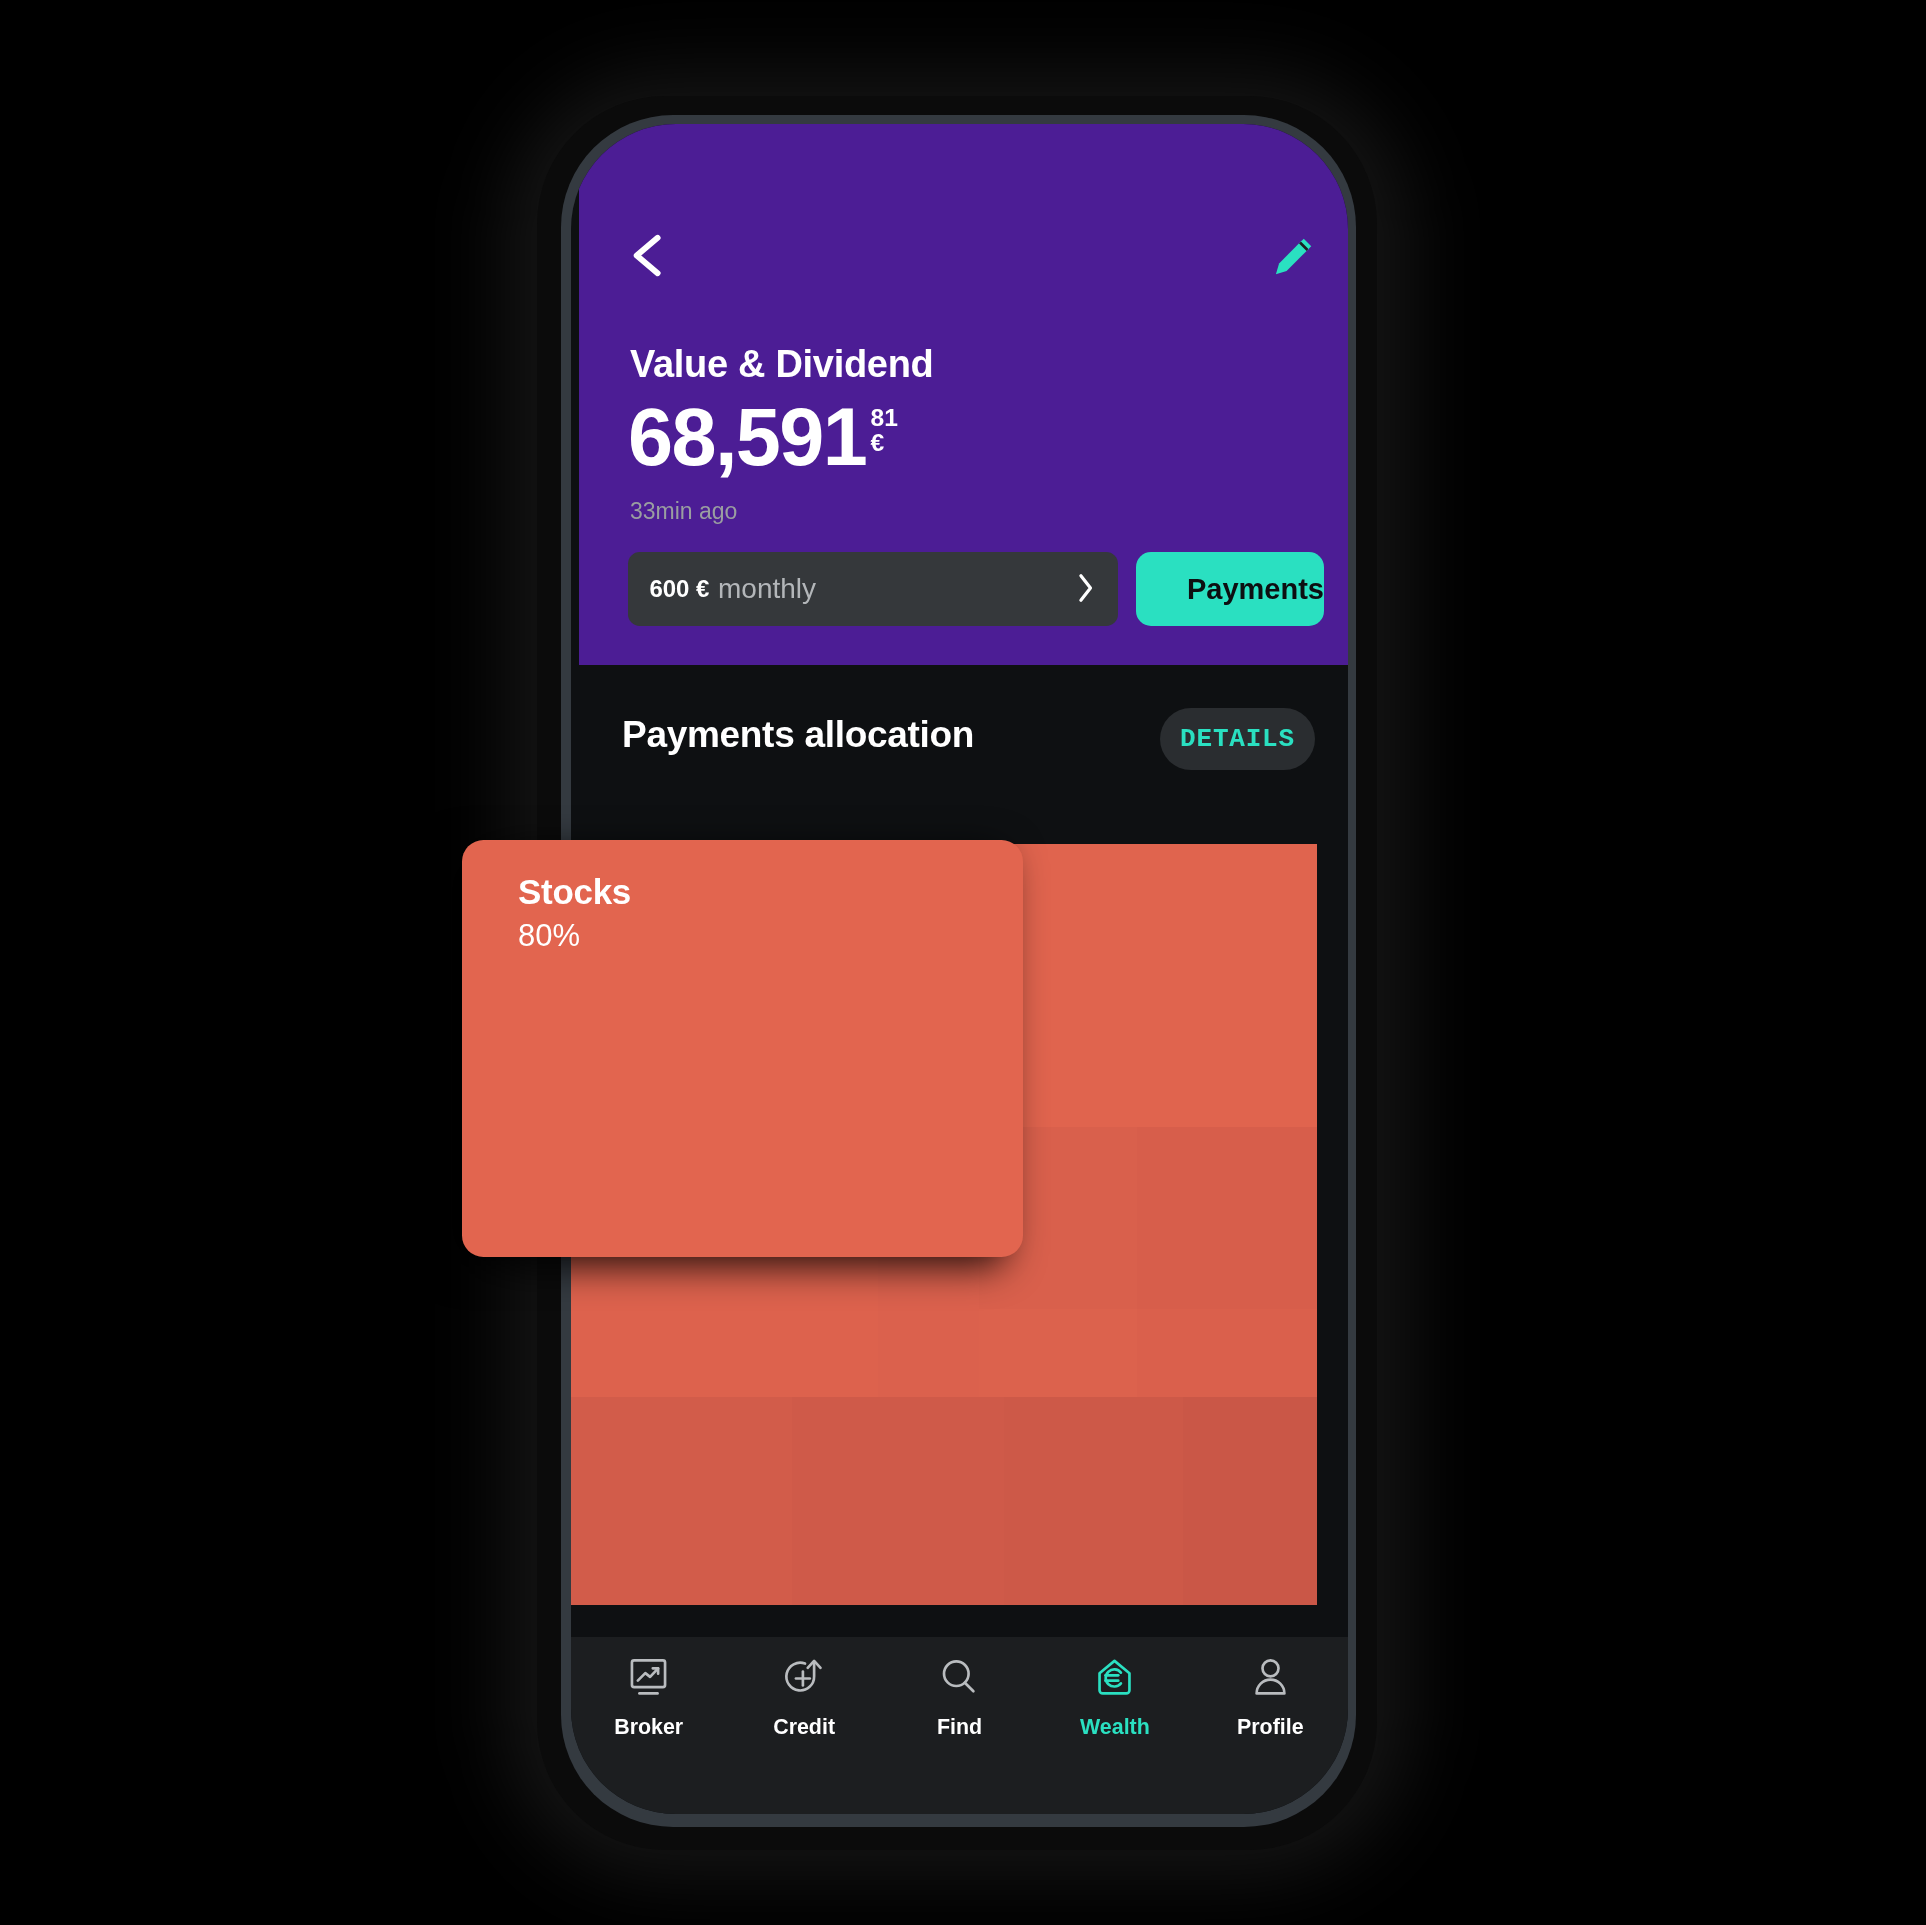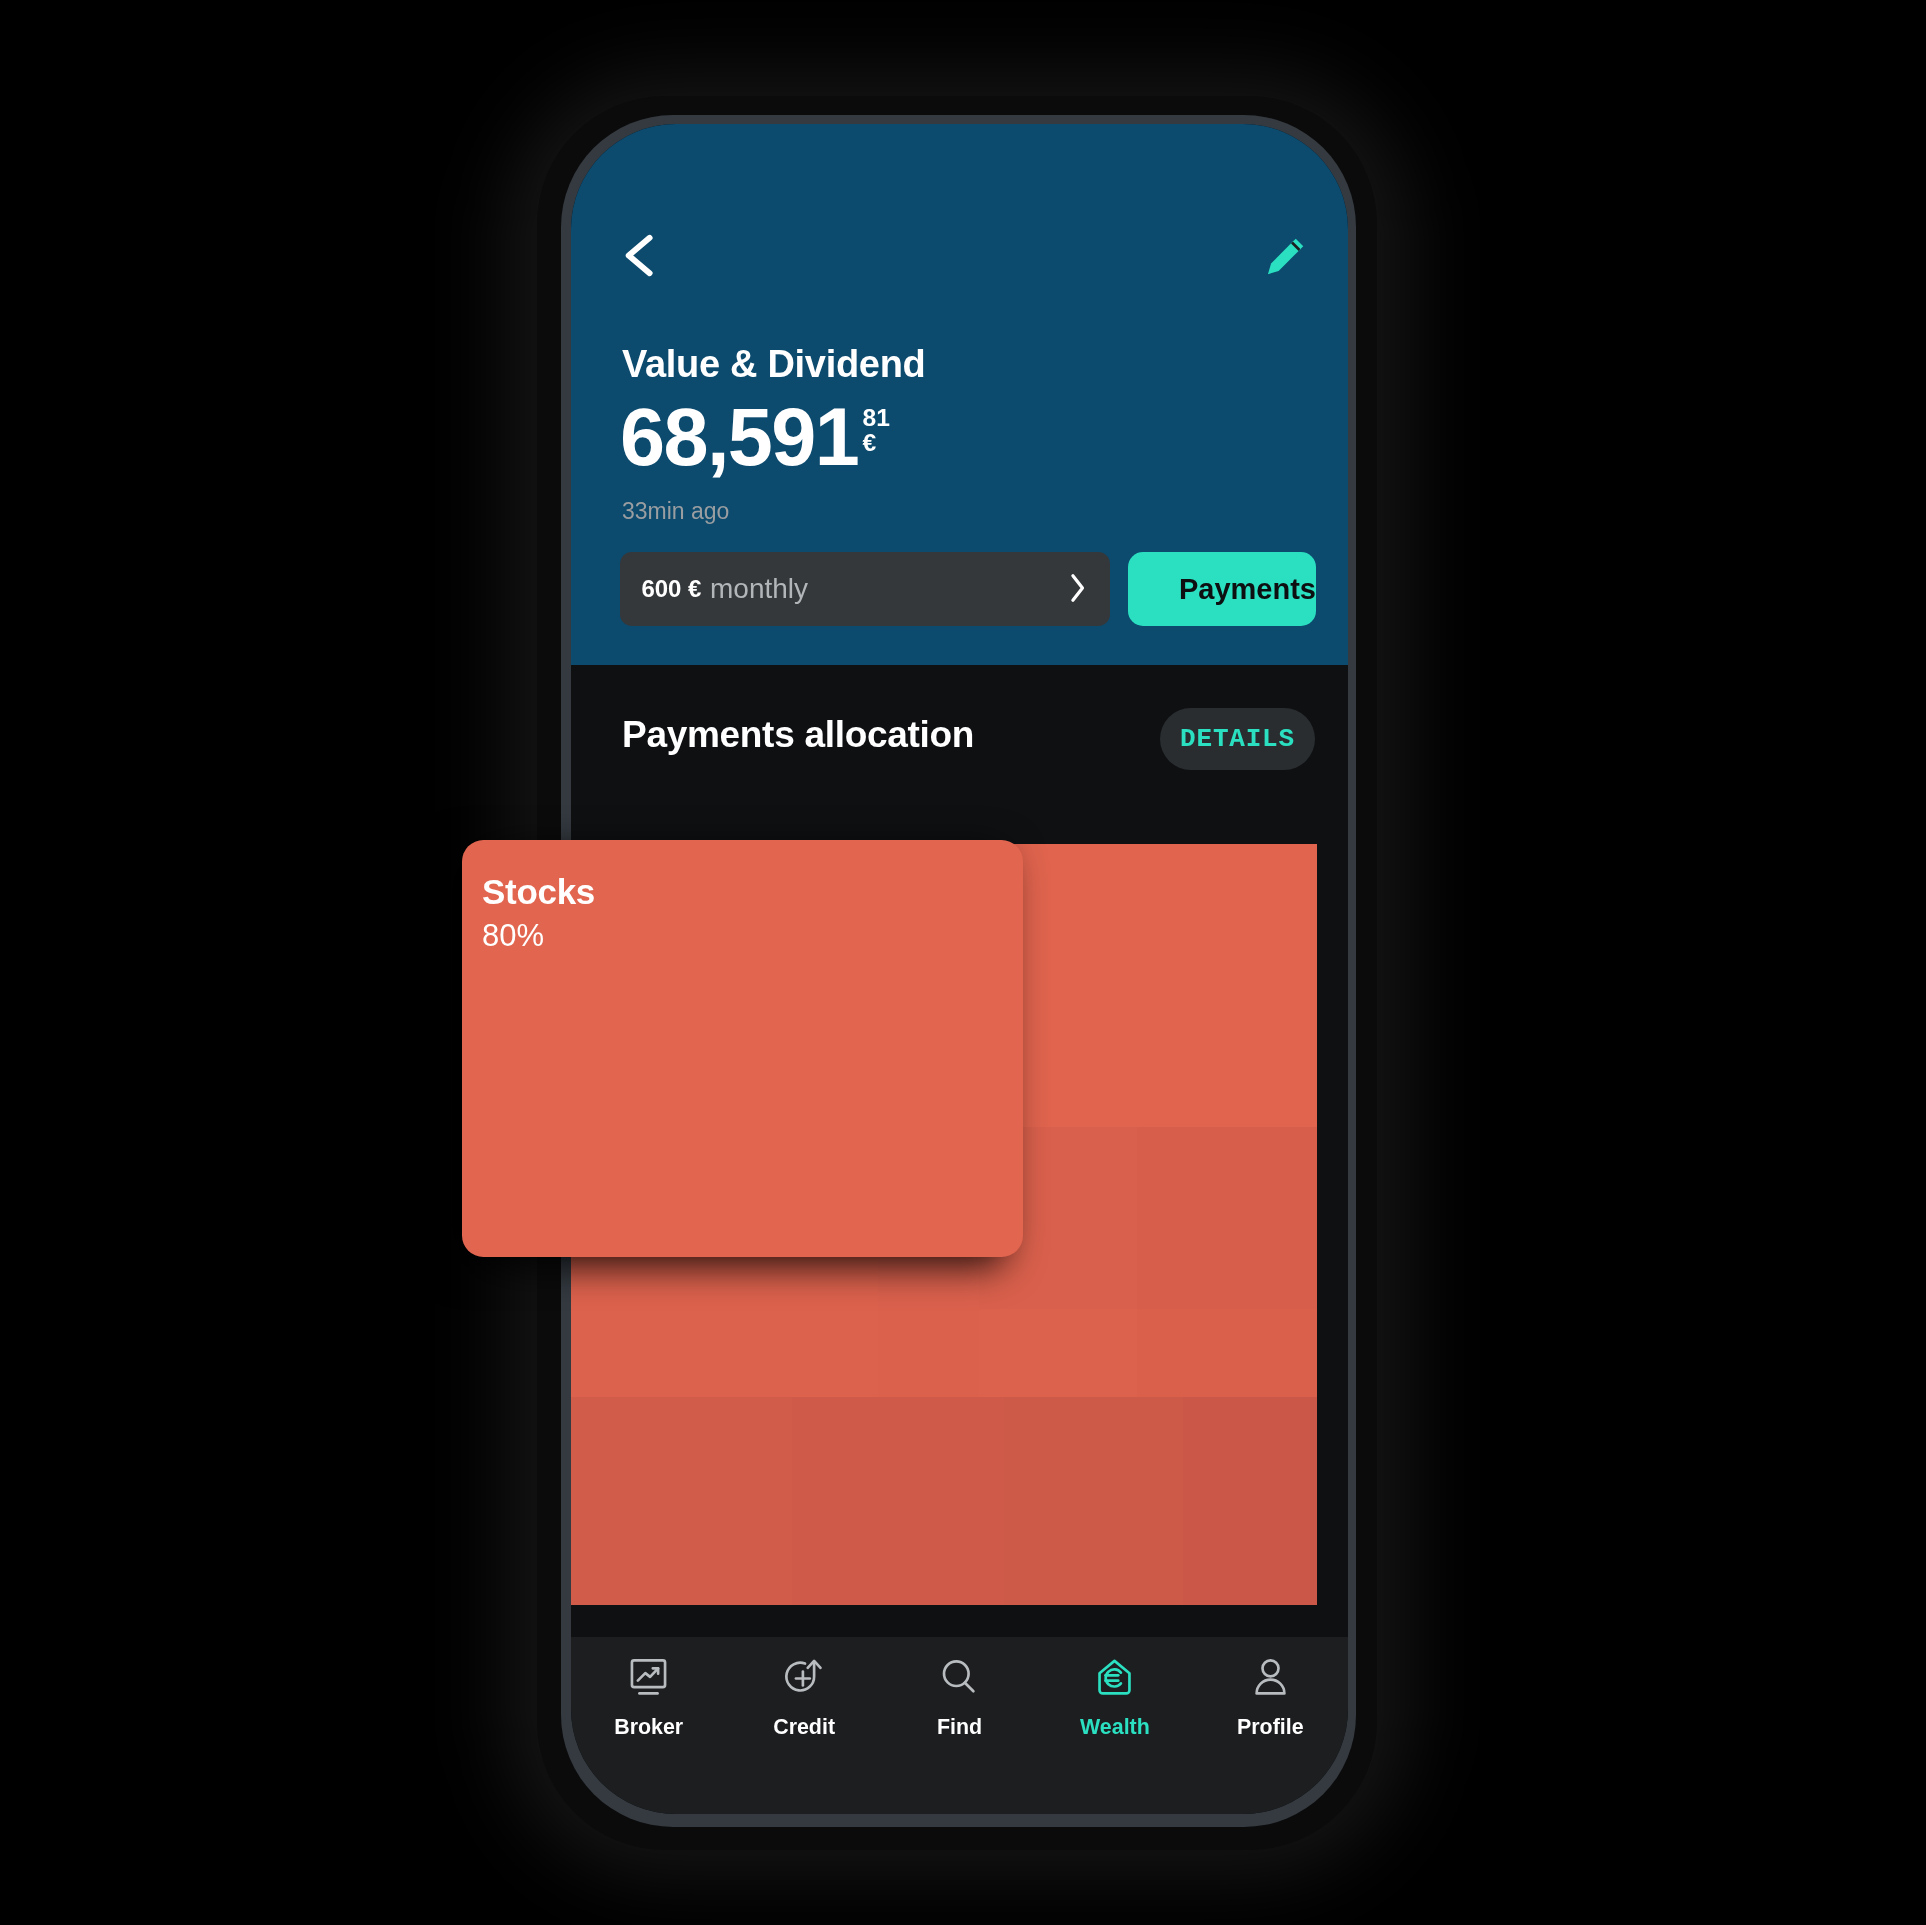--- a/index.html
+++ b/index.html
@@ -55,25 +55,25 @@
     width: 777px;
     height: 1690px;
     border-radius: 105px;
     background: #0e1012;
     overflow: hidden;
   }
 
   
   #header-panel {
     position: absolute;
-    left: 0;
+    left: 8px;
     top: 0;
     width: 100%;
     height: 541px;
-    background: #0c4a6e;
+    background: #4c1d95;
   }
 
   #topbar {
     position: absolute;
     left: 0; top: 102px;
     width: 100%;
     height: 64px;
   }
 
   #back-button {
@@ -236,21 +236,21 @@
   #stocks-card {
     position: absolute;
     left: 462px;
     top: 840px;
     width: 561px;
     height: 417px;
     background: #e2654f;
     border-radius: 21.4px;
     box-shadow: -16px 9.6px 37px rgba(0,0,0,0.82);
     z-index: 40;
-    padding: 32px 0 0 20px;
+    padding: 32px 0 0 56px;
     cursor: pointer;
   }
   #stocks-name {
     font-size: 35px;
     font-weight: bold;
     color: #ffffff;
     letter-spacing: -0.3px;
   }
   #stocks-pct {
     font-size: 31px;

